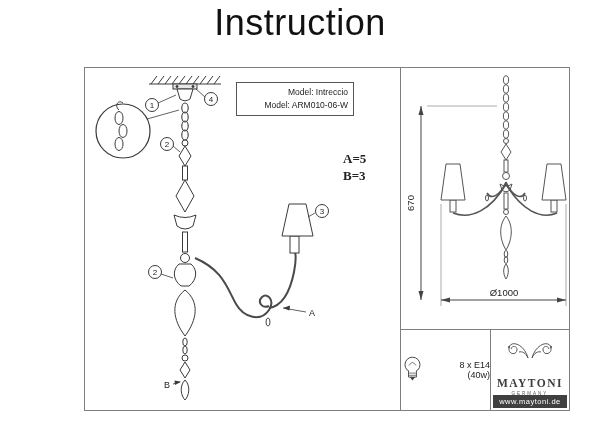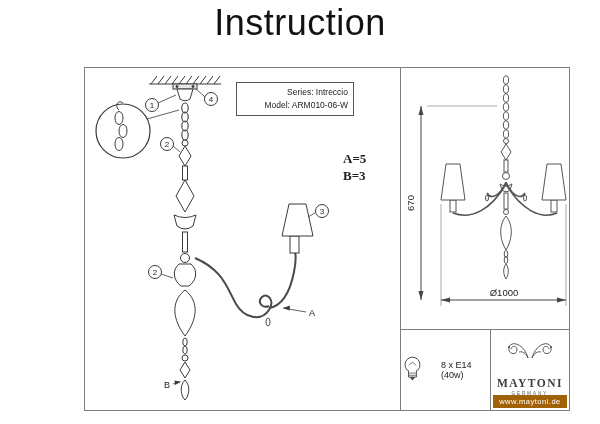--- a/index.html
+++ b/index.html
@@ -20,30 +20,30 @@
 
   .info-box { position:absolute; left:151px; top:14px; width:118px;
               border:1px solid #555; padding:3px 5px; text-align:right;
               font-size:8.5px; line-height:13px; color:#222; background:#fff; }
 
   .quantities { position:absolute; left:258px; top:82px;
                 font-family:"Liberation Serif", serif; font-size:13px;
                 font-weight:600; color:#222; line-height:17px; }
 
   .bulb-cell-inner { display:flex; width:100%; height:100%; align-items:center;
-                     justify-content:center; gap:17px; }
+                     justify-content:center; gap:17px;text-align:right; }
   .bulb-label { font-size:9px; color:#222; }
 
   .logo-cell-inner { display:flex; flex-direction:column; align-items:center;
                      width:100%; height:100%; padding-top:5px; position:relative; }
   .brand-name { font-family:"Liberation Serif", serif; font-size:11.5px;
                 font-weight:600; letter-spacing:1.5px; color:#3d3d3d; margin-top:16px; }
   .brand-tagline { font-size:4.5px; letter-spacing:2px; color:#555; margin-top:2px; }
   .brand-strip { position:absolute; left:2px; right:2px; bottom:2px; height:13px;
-                 background:#a16207; color:#fff; font-size:7.5px; line-height:13px;
+                 background:#404040; color:#fff; font-size:7.5px; line-height:13px;
                  text-align:center; letter-spacing:0.5px; }
 
   text { font-family:"Liberation Sans", sans-serif; }
 </style>
 </head>
 <body>
 
 <div class="screen">
 
   <div class="title">Instruction</div>
@@ -148,21 +148,21 @@
         <text x="227" y="248" font-size="9" text-anchor="middle" fill="#222">A</text>
       </g>
       <g>
         <line x1="88" y1="316" x2="95" y2="314" stroke="#3a3a3a" stroke-width="0.8"></line>
         <polygon points="96,313.8 89.5,312.5 90,317" fill="#3a3a3a"></polygon>
         <text x="82" y="320" font-size="9" text-anchor="middle" fill="#222">B</text>
       </g>
     </svg>
 
     <div class="info-box">
-      <div>Series: Intreccio</div>
+      <div>Model: Intreccio</div>
       <div>Model: ARM010-06-W</div>
     </div>
 
     <div class="quantities">
       <div>A=5</div>
       <div>B=3</div>
     </div>
   </div>
 
   <div class="panel panel-right">

